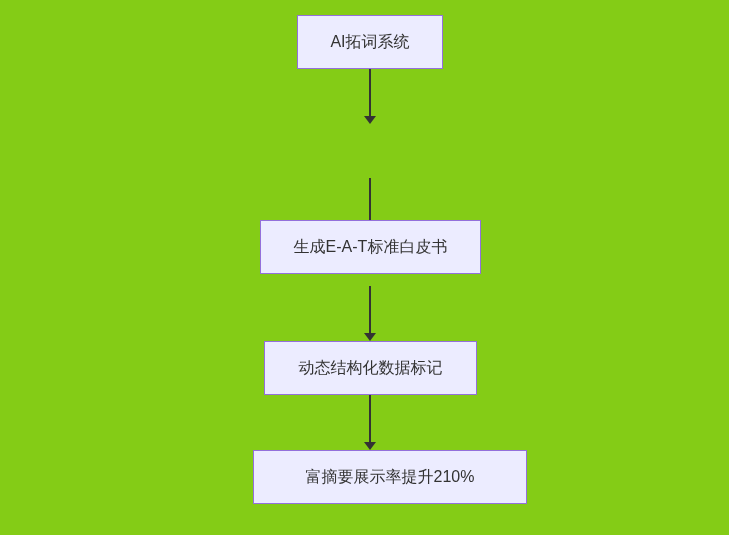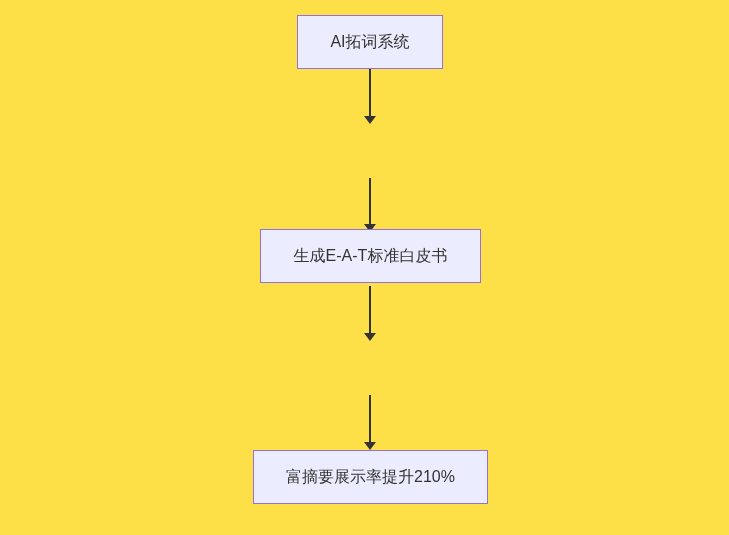--- a/index.html
+++ b/index.html
@@ -10,21 +10,21 @@
     width: 729px;
     height: 535px;
     background: #f8f8f8;
     font-family: "Liberation Sans", "DejaVu Sans", sans-serif;
     overflow: hidden;
   }
   .canvas {
     position: relative;
     width: 729px;
     height: 535px;
-    background: #fde047;
+    background: #84cc16;
   }
   .node {
     position: absolute;
     height: 54px;
     background: #ECECFF;
     border: 1px solid #9370DB;
     display: flex;
     align-items: center;
     justify-content: center;
     box-sizing: border-box;
@@ -51,23 +51,23 @@
     width: 0;
     height: 0;
     border-left: 6px solid transparent;
     border-right: 6px solid transparent;
     border-top: 8px solid #333333;
   }
 
   
   #node-0 { left: 297px; top: 15px;  width: 146px; }
   #node-1 { left: 273px; top: 124px; width: 194px; }
-  #node-2 { left: 260px; top: 229px; width: 221px; }
+  #node-2 { left: 260px; top: 220px; width: 221px; }
   #node-3 { left: 264px; top: 341px; width: 213px; }
-  #node-4 { left: 253px; top: 450px; width: 235px; }
+  #node-4 { left: 253px; top: 450px; width: 274px; }
 
   
   #edge-0 { left: 363px; top: 69px;  height: 55px; }
   #edge-1 { left: 363px; top: 178px; height: 54px; }
   #edge-2 { left: 363px; top: 286px; height: 55px; }
   #edge-3 { left: 363px; top: 395px; height: 55px; }
 </style>
 </head>
 <body>
 
@@ -90,20 +90,23 @@
 
   <div class="node" id="node-2">
     <span class="label">生成E-A-T标准白皮书</span>
   </div>
 
   <div class="edge" id="edge-2">
     <div class="line"></div>
     <div class="head"></div>
   </div>
 
+  <div class="node" id="node-3">
+    <span class="label">动态结构化数据标记</span>
+  </div>
 
   <div class="edge" id="edge-3">
     <div class="line"></div>
     <div class="head"></div>
   </div>
 
   <div class="node" id="node-4">
     <span class="label">富摘要展示率提升210%</span>
   </div>
 

